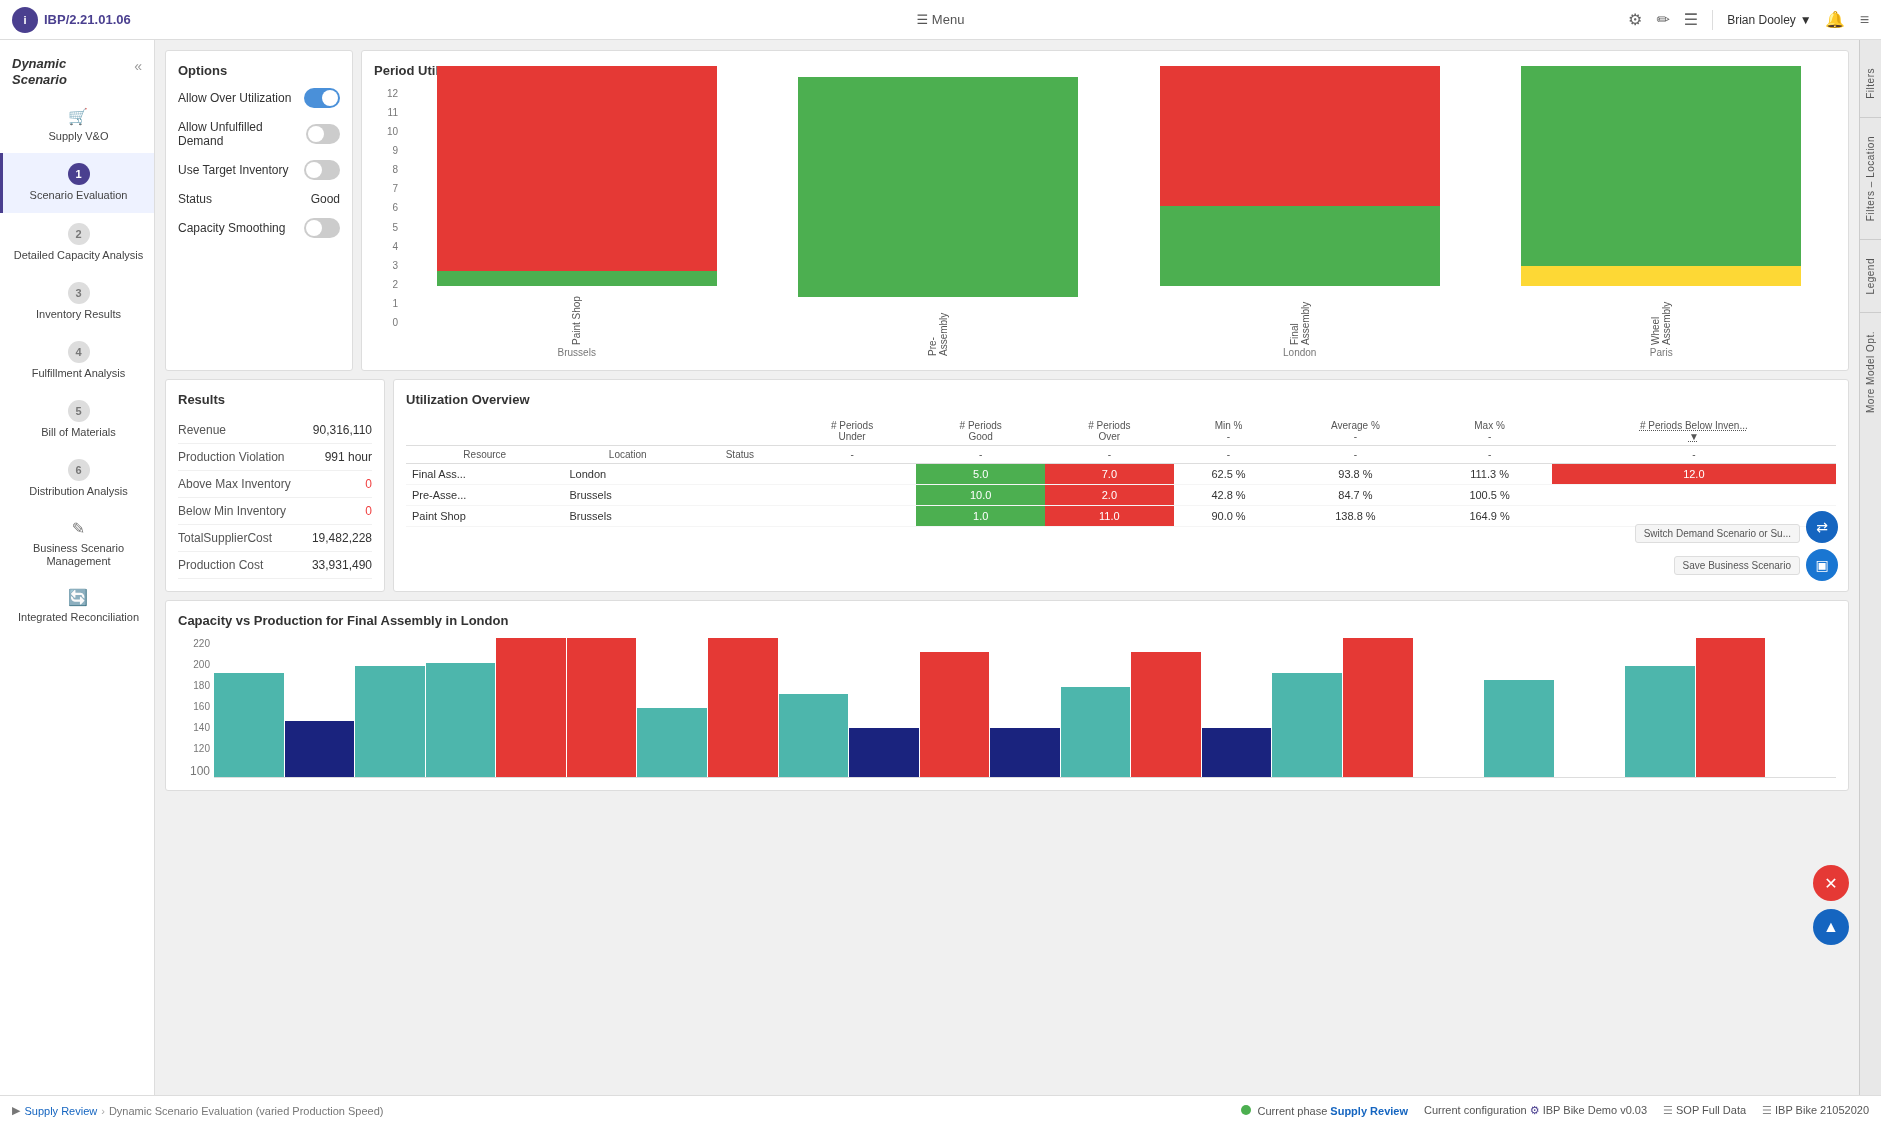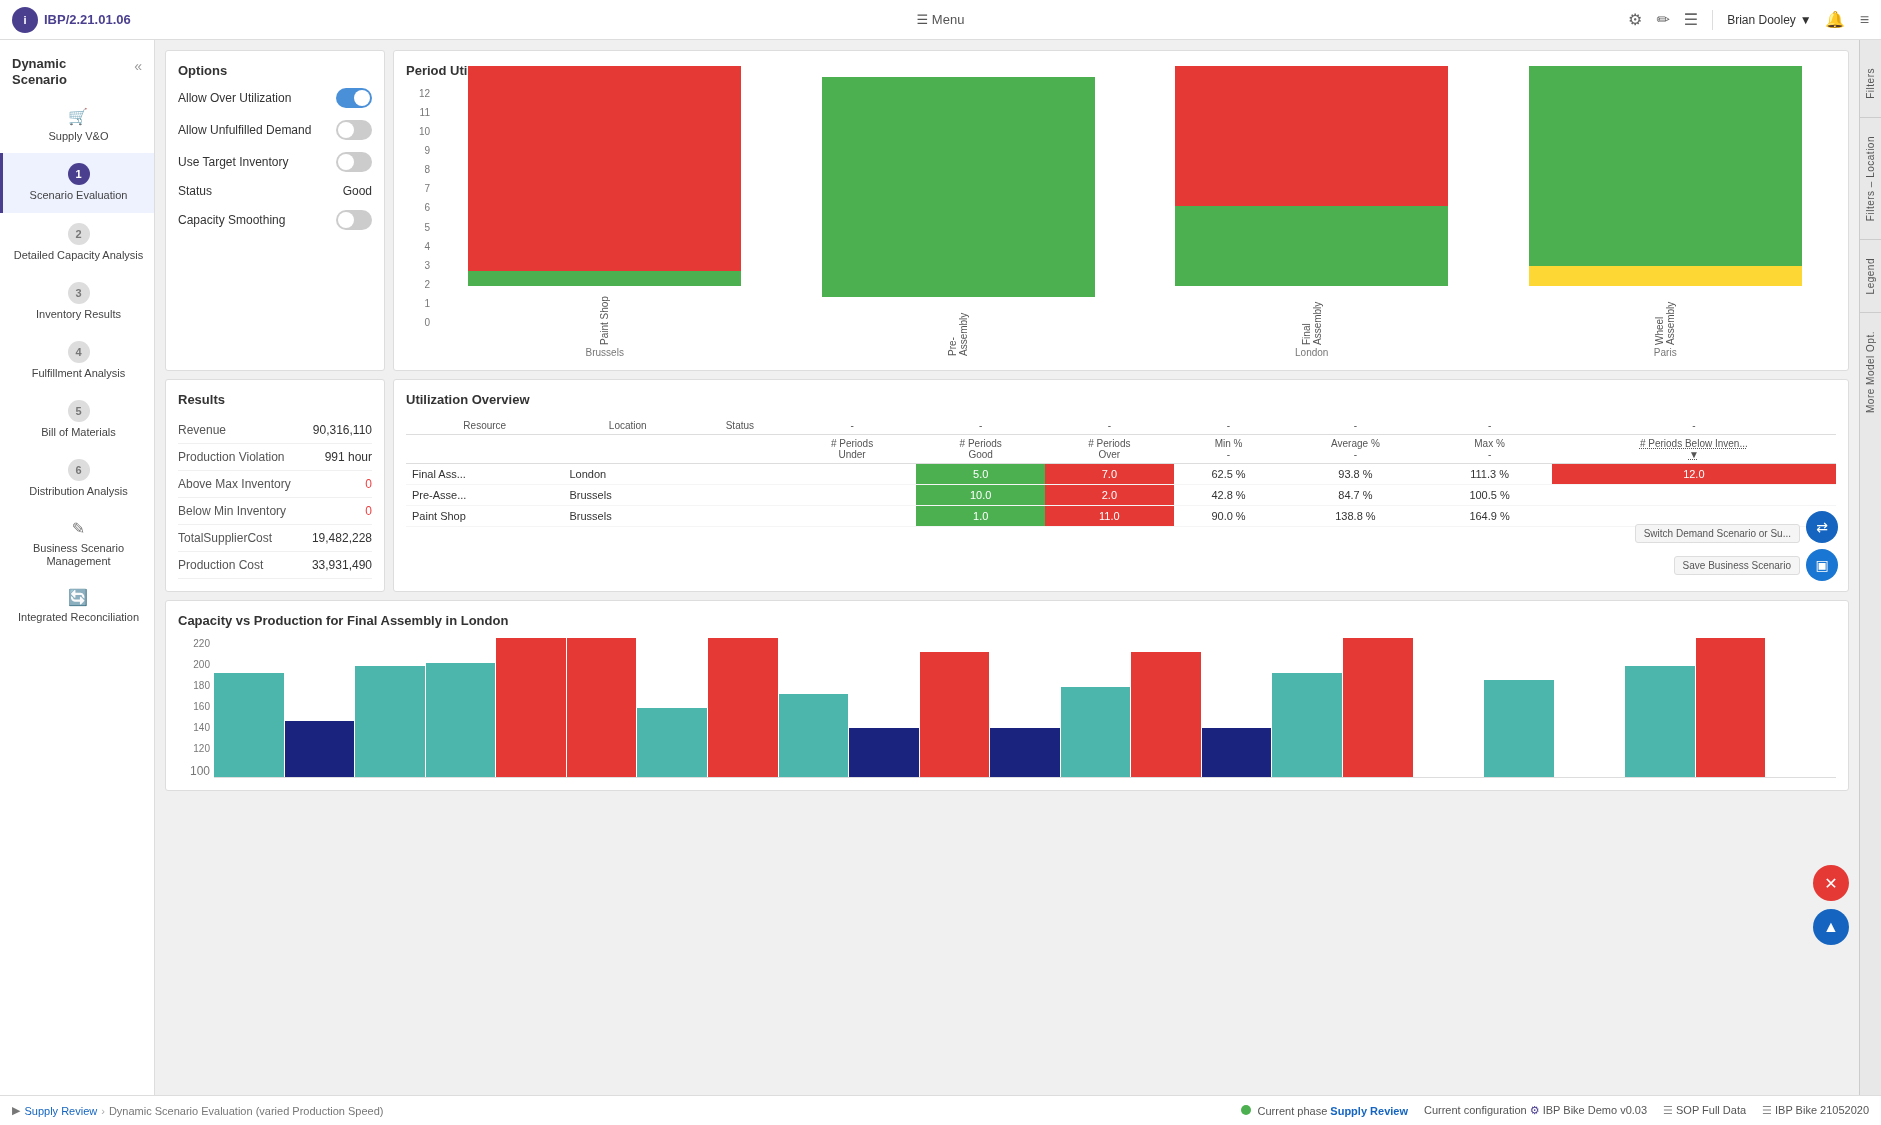--- a/index.html
+++ b/index.html
@@ -56,21 +56,21 @@
       display: flex;
       flex-direction: column;
       padding-top: 8px;
       overflow: hidden;
     }
     .sidebar-header {
       padding: 8px 12px 4px 12px;
       display: flex; align-items: flex-start; justify-content: space-between;
     }
     .sidebar-title {
-      font-size: 13px; font-weight: bold; color: #333; line-height: 1.2;
+      font-size: 13px; font-weight: bold; color: #333; line-height: 1.2; font-style: italic;
     }
     .sidebar-collapse { color: #999; font-size: 14px; cursor: pointer; margin-top: 2px; }
     .sidebar-nav { display: flex; flex-direction: column; margin-top: 6px; }
     .nav-item {
       display: flex; flex-direction: column; align-items: center;
       padding: 10px 8px;
       cursor: pointer; border-left: 3px solid transparent;
       position: relative;
     }
     .nav-item.active { background: #eef2ff; border-left: 3px solid #4a3f8f; }
@@ -119,21 +119,21 @@
       border-radius: 3px;
       padding: 12px;
     }
 
     .panel-title {
       font-size: 13px; font-weight: bold; color: #333; margin-bottom: 10px;
     }
 
     
     .options-panel {
-      width: 220px; flex-shrink: 0;
+      width: 188px; flex-shrink: 0;
     }
     .option-row {
       display: flex; align-items: center; justify-content: space-between;
       margin-bottom: 12px;
     }
     .option-label { font-size: 12px; color: #333; }
     .toggle {
       width: 36px; height: 20px; border-radius: 10px;
       position: relative; cursor: pointer;
     }
@@ -398,42 +398,42 @@
           <span class="result-label">Production Cost</span>
           <span class="result-value">33,931,490</span>
         </div>
       </div>
 
       <div class="panel util-panel" style="position:relative;">
         <div class="panel-title">Utilization Overview</div>
         <table class="util-table">
           <thead>
             <tr>
-              <th>Resource</th>
-              <th>Location</th>
-              <th colspan="2">Status</th>
-              <th>-</th>
-              <th>-</th>
-              <th>-</th>
-              <th>-</th>
-              <th>-</th>
-              <th>-</th>
-              <th>-</th>
-            </tr>
-            <tr>
               <th></th>
               <th></th>
               <th colspan="2"></th>
               <th># Periods<br>Under</th>
               <th># Periods<br>Good</th>
               <th># Periods<br>Over</th>
               <th>Min %<br>-</th>
               <th>Average %<br>-</th>
               <th>Max %<br>-</th>
               <th style="text-decoration:underline dotted;"># Periods Below Inven...<br>▼</th>
+            </tr>
+            <tr>
+              <th>Resource</th>
+              <th>Location</th>
+              <th colspan="2">Status</th>
+              <th>-</th>
+              <th>-</th>
+              <th>-</th>
+              <th>-</th>
+              <th>-</th>
+              <th>-</th>
+              <th>-</th>
             </tr>
           </thead>
           <tbody>
 
             <tr>
               <td class="left">Final Ass...</td>
               <td class="left">London</td>
               <td></td>
               <td></td>
               <td></td>

